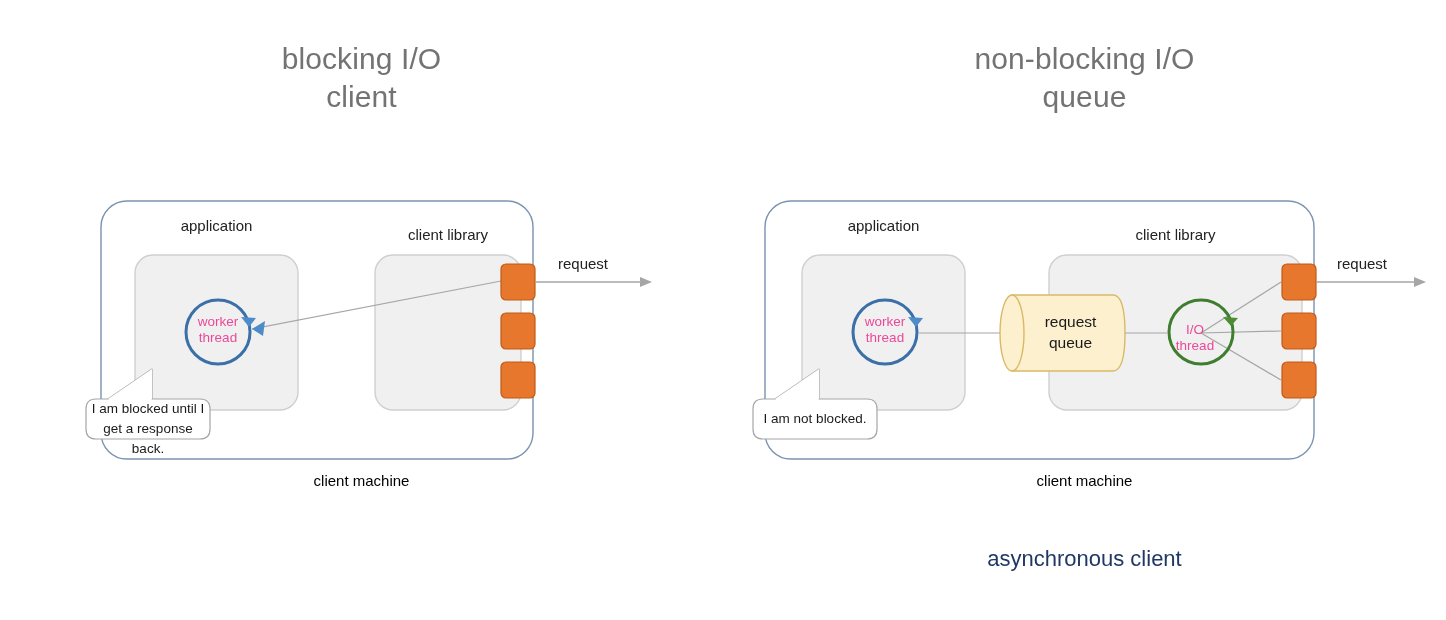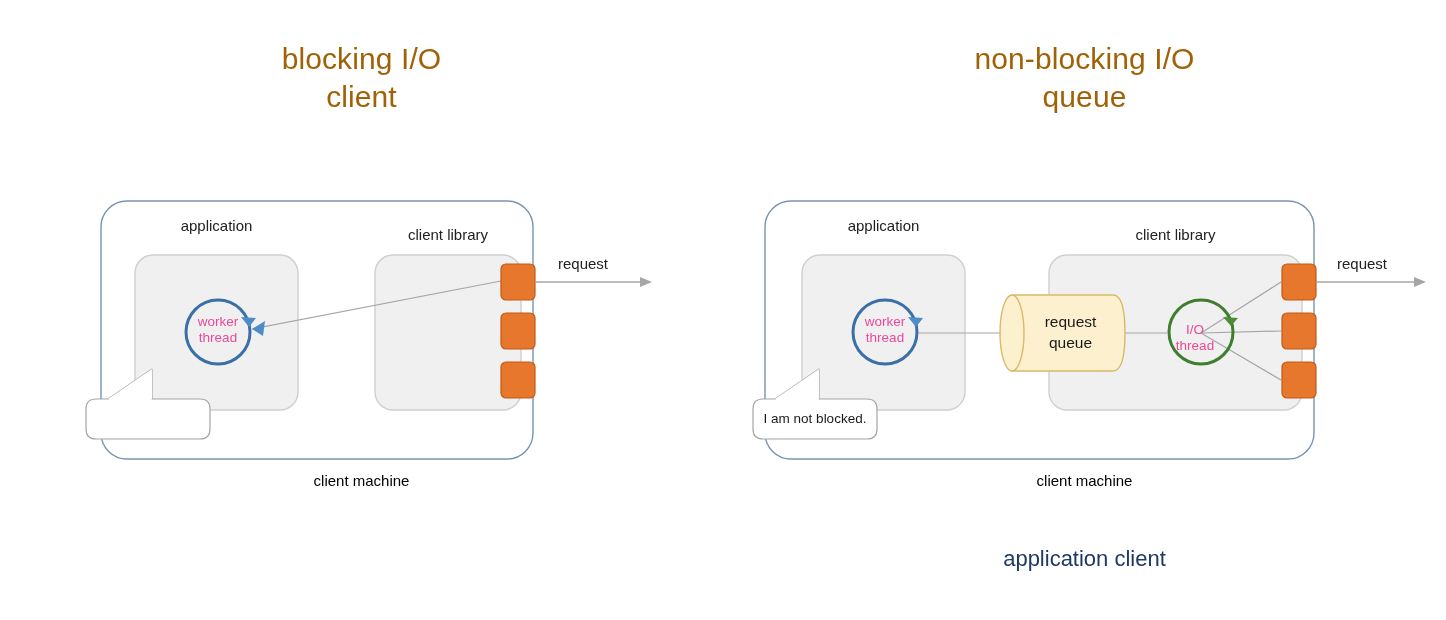--- a/index.html
+++ b/index.html
@@ -32,21 +32,21 @@
   #panel-left  { left: 0; }
   #panel-right { left: 723px; }
 
   
   .title {
     position: absolute;
     left: 0;
     top: 40px;
     width: 723px;
     text-align: center;
-    color: #a16207;
+    color: #737373;
     font-size: 30px;
     line-height: 38px;
     font-weight: 400;
     letter-spacing: .1px;
     white-space: pre-line;
   }
   .caption {
     position: absolute;
     left: 0;
     top: 546px;
@@ -161,20 +161,22 @@
     </svg>
 
     <div class="lbl box-label" style="left:135px; top:217px; width:163px;">application</div>
     <div class="lbl box-label" style="left:375px; top:226px; width:146px;">client library</div>
 
     <div class="circ-text" style="left:186px; top:314px; width:64px;">worker
 thread</div>
 
     <div class="req-label" style="left:558px; top:255px;">request</div>
 
+    <div class="bubble-text" style="left:88px; top:399px; width:120px;">I am blocked until I
+get a response back.</div>
 
     <div class="machine-label">client machine</div>
   </div>
 
   <div class="panel" id="panel-right">
 
     <div class="title">non-blocking I/O
 queue</div>
 
     <svg class="canvas" viewBox="0 0 723 620">
@@ -235,16 +237,16 @@
 queue</div>
 
     <div class="circ-text" style="left:446px; top:322px; width:52px;">I/O
 thread</div>
 
     <div class="req-label" style="left:614px; top:255px;">request</div>
 
     <div class="bubble-text" style="left:32px; top:409px; width:120px;">I am not blocked.</div>
 
     <div class="machine-label">client machine</div>
-    <div class="caption">application client</div>
+    <div class="caption">asynchronous client</div>
   </div>
 
 </div>
 
 </body></html>

